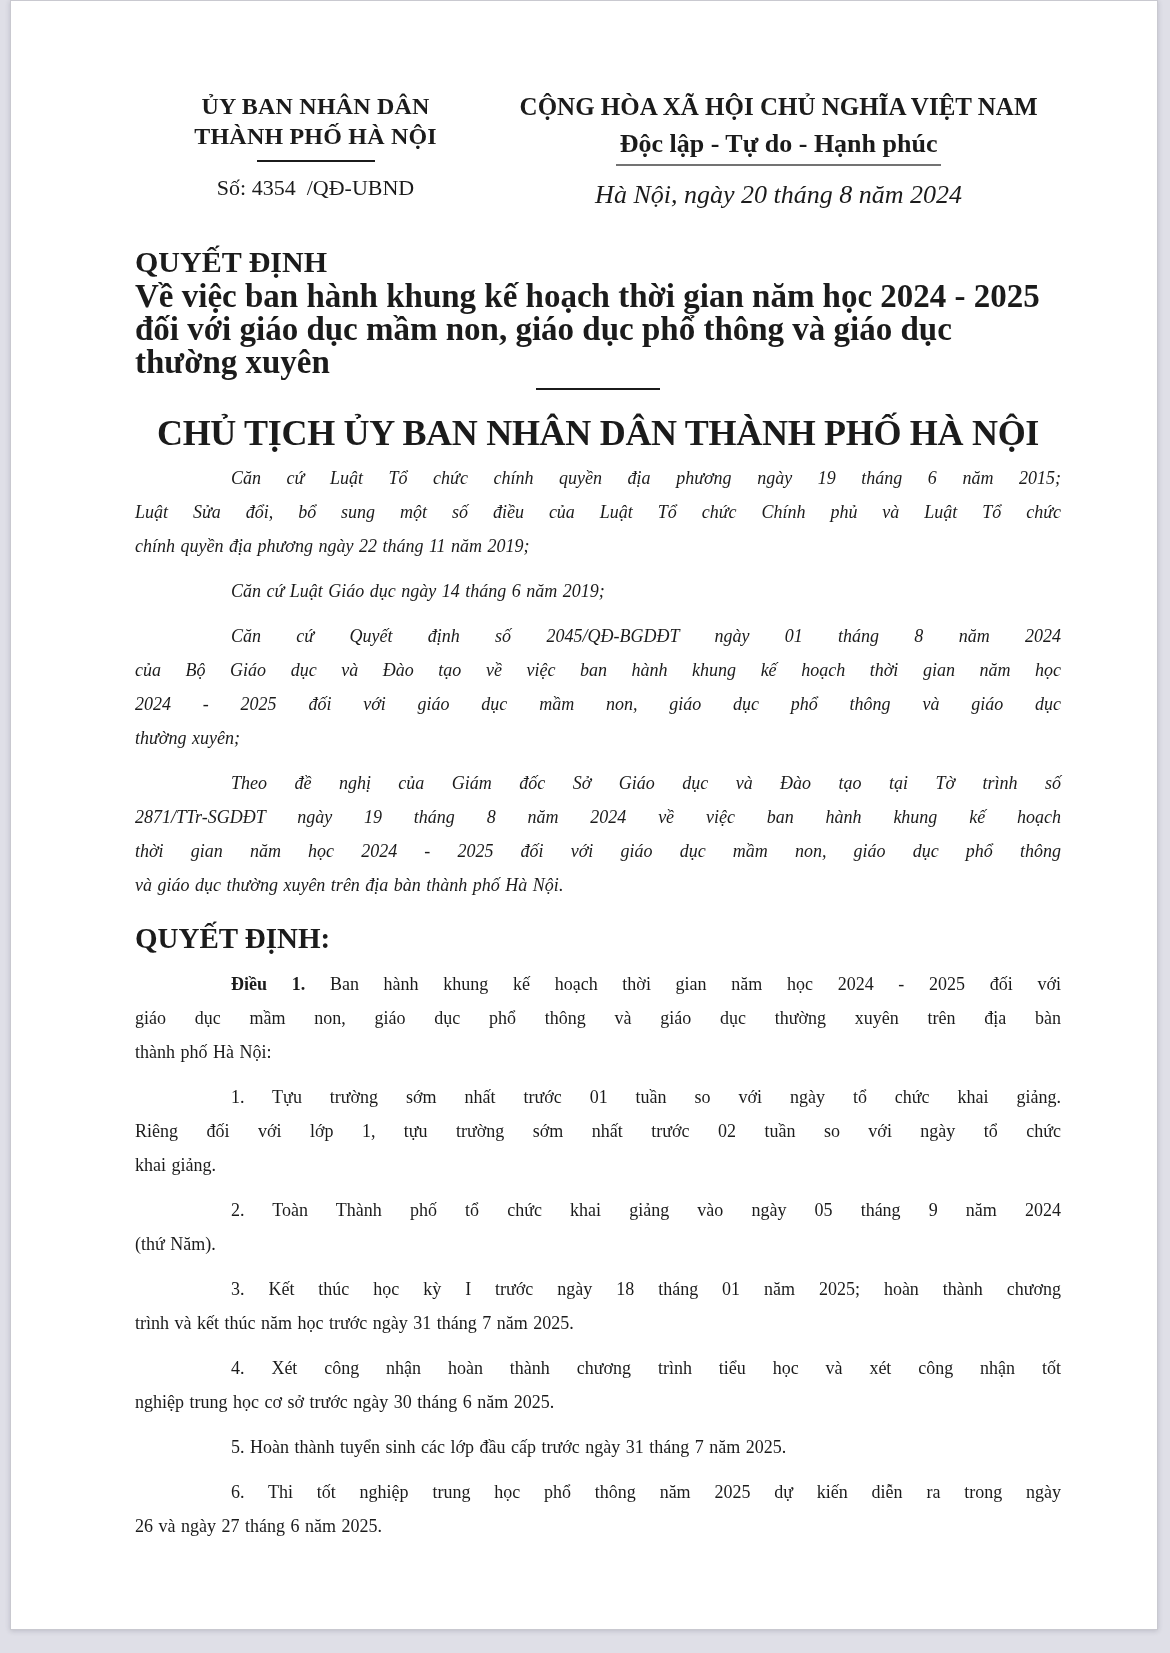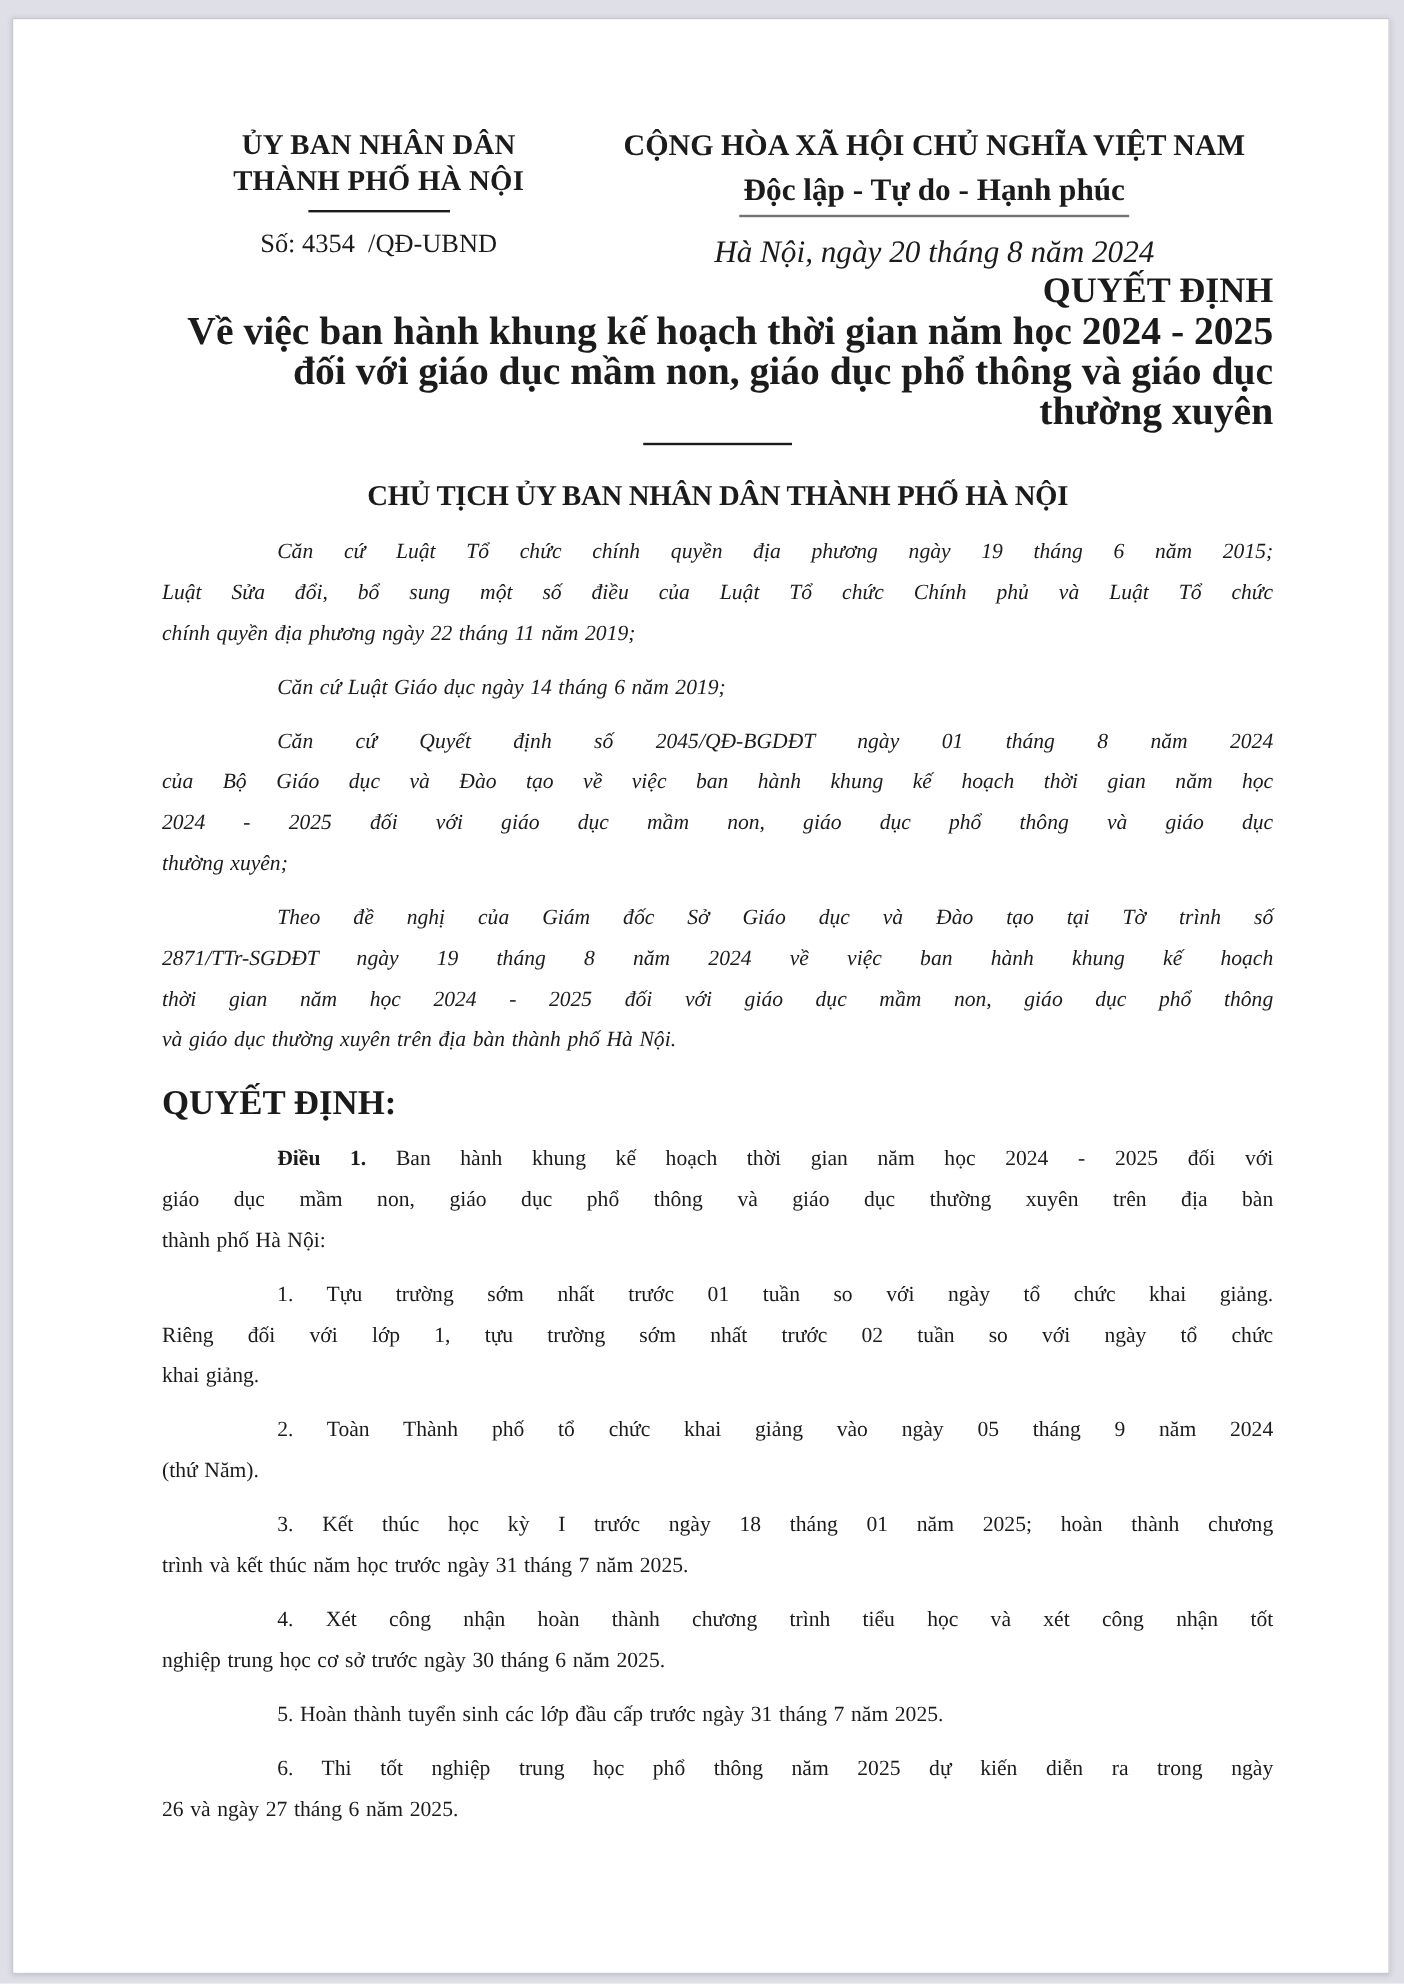--- a/index.html
+++ b/index.html
@@ -5,21 +5,21 @@
   html, body { margin: 0; padding: 0; }
   body {
     width: 1170px; height: 1653px;
     background: #dfdfe7;
     position: relative;
     font-family: "Liberation Serif", "DejaVu Serif", serif;
     color: #1b1b1b;
     overflow: hidden;
   }
   .page {
-    position: absolute; left: 10px; top: 15px;
+    position: absolute; left: 10px; top: 0;
     width: 1148px; height: 1630px;
     background: #ffffff;
     border: 1px solid #c9c9d0;
     box-shadow: 0 1px 5px rgba(50,50,70,.20);
     box-sizing: border-box;
   }
   .content { padding: 90px 96px 0 124px; }
 
   
   .hdr { display: flex; }
@@ -27,26 +27,26 @@
   .hdr-right { width: 61%; text-align: center; }
   .org-line   { font-weight: bold; font-size: 24px; line-height: 30px; letter-spacing: .2px; }
   .rule-sm    { width: 118px; border-top: 2px solid #1b1b1b; margin: 9px auto 0; height: 0; }
   .doc-no     { font-size: 22px; margin-top: 13px; white-space: pre-wrap; }
   .nation-line{ font-weight: bold; font-size: 25px; line-height: 32px; }
   .motto      { font-weight: bold; font-size: 26px; display: inline-block;
                 border-bottom: 2px solid #737373; padding: 0 4px 5px; margin-top: 6px; }
   .place-date { font-style: italic; font-size: 26px; margin-top: 14px; }
 
   
-  .title-block { text-align: right; }
+  .title-block { text-align: left; margin-top: 34px; }
   .title-h { font-weight: bold; font-size: 30px; line-height: 36px; }
   .title-l { font-weight: bold; font-size: 33px; line-height: 33px; }
   .title-rule { width: 124px; border-top: 2px solid #1b1b1b; margin: 9px auto 0; height: 0; }
 
-  .authority { text-align: center; font-weight: bold; font-size: 24px;
+  .authority { text-align: center; font-weight: bold; font-size: 36px;
                margin-top: 26px; line-height: 34px; letter-spacing: -0.3px; }
 
   
   .para { font-size: 18px; line-height: 34px; margin-top: 11px; word-spacing: 1px; }
   .para.italic { font-style: italic; }
   .jline { text-align: justify; text-align-last: justify; }
   .jline.last { text-align-last: auto; }
   .jline.indent { text-indent: 96px; }
   .decision-h { text-align: left; font-weight: bold; font-size: 29px;
                 margin-top: 18px; line-height: 36px; }

